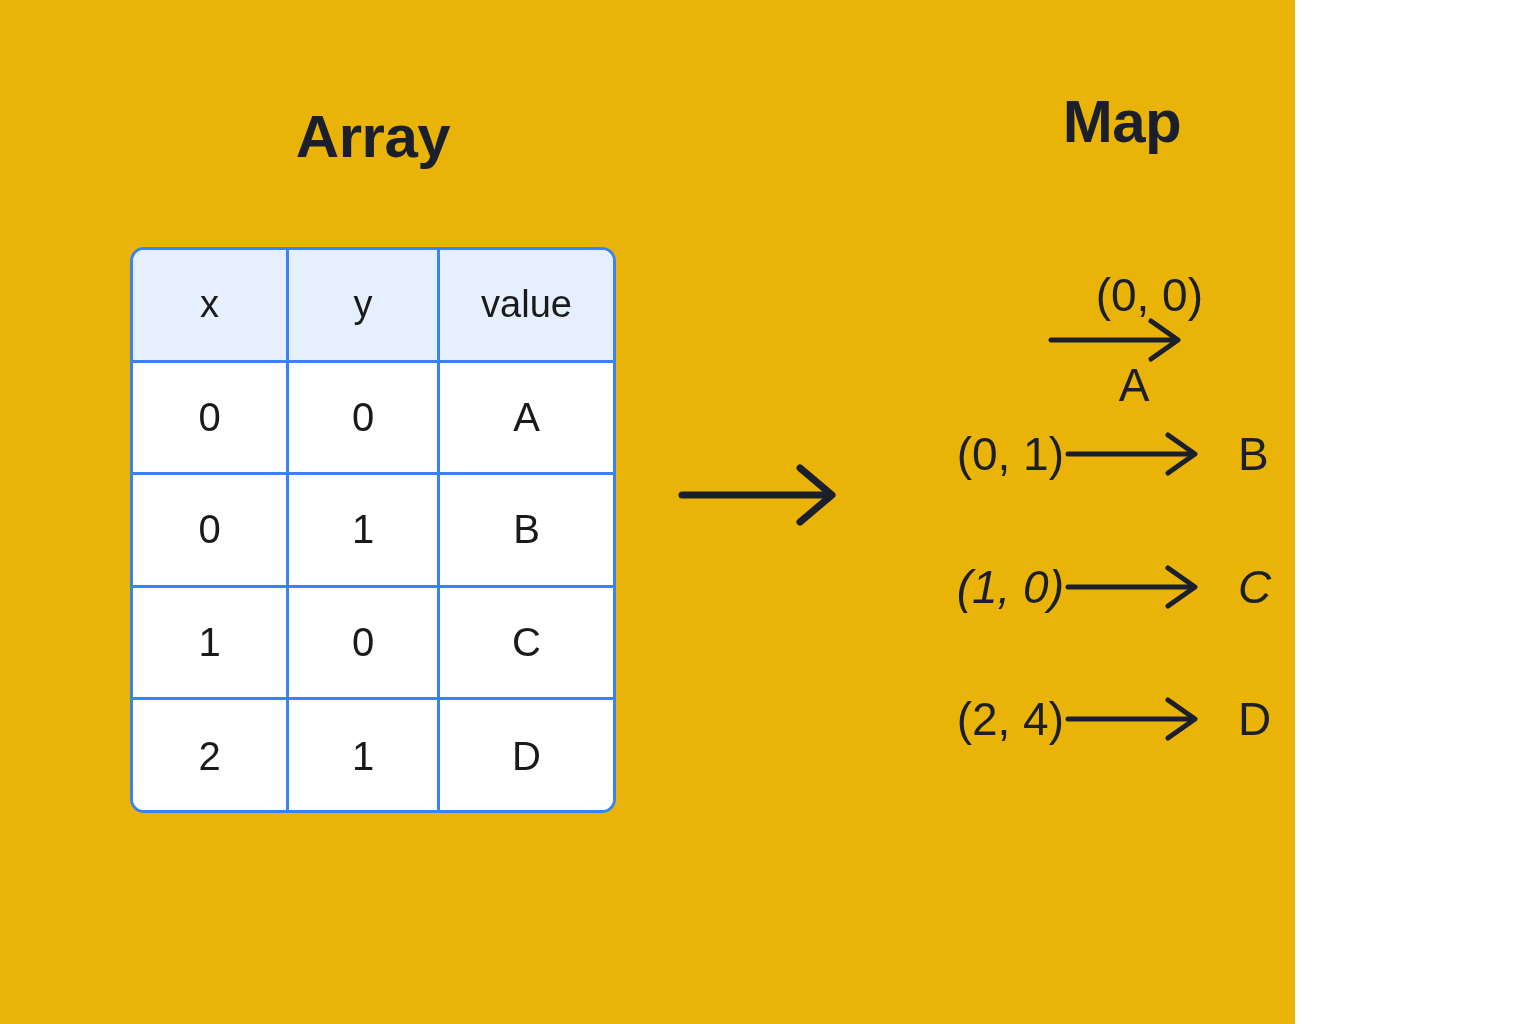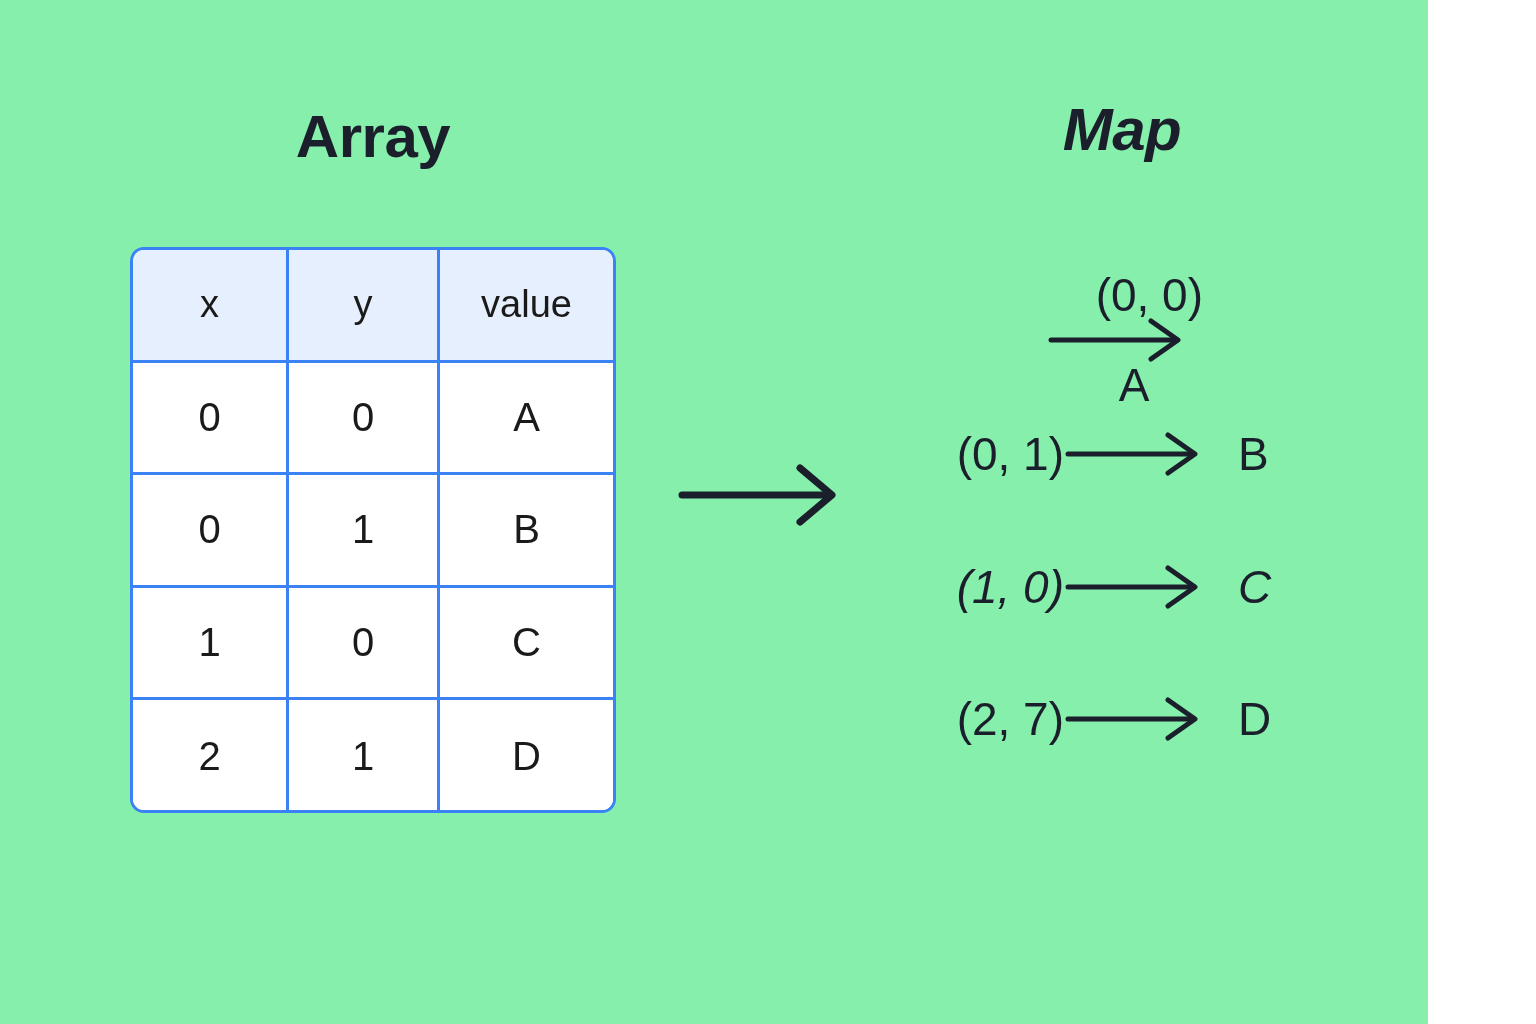--- a/index.html
+++ b/index.html
@@ -12,23 +12,23 @@
     width: 1536px;
     height: 1024px;
     overflow: hidden;
     font-family: "Liberation Sans", sans-serif;
     color: #1a1f2b;
     -webkit-font-smoothing: antialiased;
   }
 
   .canvas {
     position: relative;
-    width: 1428px;
+    width: 1295px;
     height: 1024px;
-    background: #86efac;
+    background: #eab308;
   }
 
   
   .panel-title {
     position: absolute;
     font-size: 60px;
     font-weight: bold;
     letter-spacing: -0.5px;
     color: #1a1f2b;
     text-align: center;
@@ -36,22 +36,21 @@
     line-height: 1;
   }
   #array-title {
     left: 130px;
     width: 486px;
     top: 107px;
   }
   #map-title {
     left: 902px;
     width: 440px;
-    top: 100px;
-    font-style: italic;
+    top: 92px;
   }
 
   
   .array-table {
     position: absolute;
     left: 130px;
     top: 247px;
     width: 486px;
     height: 566px;
     border: 3px solid #3b82f6;
@@ -209,21 +208,21 @@
       <div class="map-arrow">
         <svg width="150" height="44" viewBox="0 0 150 44" aria-hidden="true">
           <line x1="4" y1="22" x2="128" y2="22" stroke="#1a1f2b" stroke-width="5" stroke-linecap="round"></line>
           <polyline points="104,3 131,22 104,41" fill="none" stroke="#1a1f2b" stroke-width="5" stroke-linecap="round" stroke-linejoin="round"></polyline>
         </svg>
       </div>
       <div class="map-value">C</div>
     </div>
 
     <div class="map-row r3">
-      <div class="map-key">(2, 7)</div>
+      <div class="map-key">(2, 4)</div>
       <div class="map-arrow">
         <svg width="150" height="44" viewBox="0 0 150 44" aria-hidden="true">
           <line x1="4" y1="22" x2="128" y2="22" stroke="#1a1f2b" stroke-width="5" stroke-linecap="round"></line>
           <polyline points="104,3 131,22 104,41" fill="none" stroke="#1a1f2b" stroke-width="5" stroke-linecap="round" stroke-linejoin="round"></polyline>
         </svg>
       </div>
       <div class="map-value">D</div>
     </div>
 
   </div>

